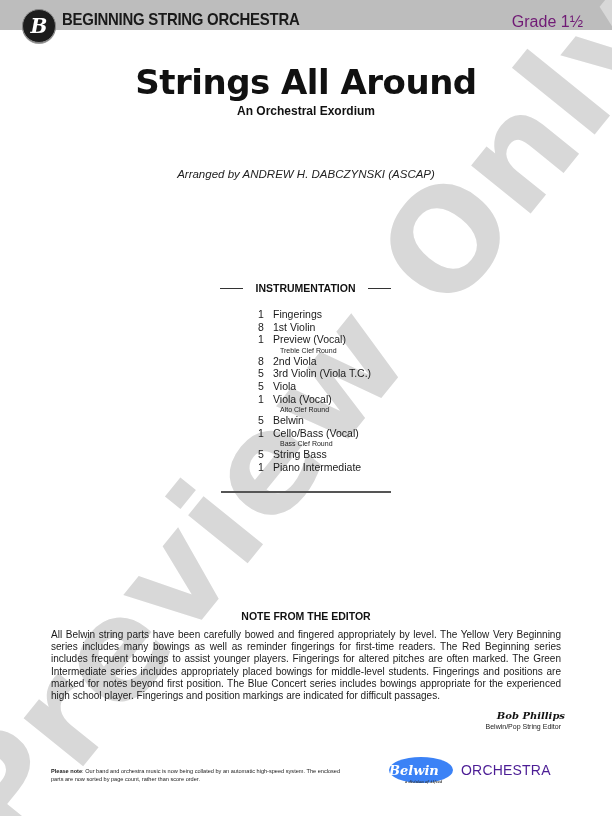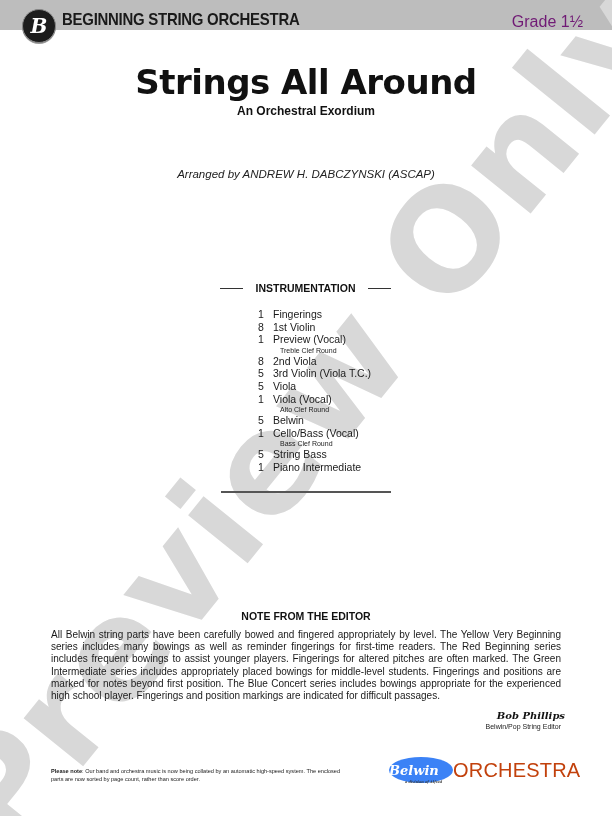--- a/index.html
+++ b/index.html
@@ -101,22 +101,22 @@
     .belwin-mark {
       position: relative; width: 64px; height: 26px; border-radius: 50%;
       background: #3b82f6; display: flex; align-items: center; justify-content: flex-start;
       color: #fff; font-family: "DejaVu Serif", serif; font-style: italic; font-weight: bold; font-size: 13px;
     }
     .belwin-tag {
       position: absolute; left: 16px; top: 23px; font-size: 3.5px; font-style: italic; color: #333;
       white-space: nowrap;
     }
     .orchestra-word {
-      margin-left: 0; font-family: "Liberation Sans", sans-serif; font-size: 20px;
-      color: #c2410c; letter-spacing: 0.2px;
+      margin-left: 8px; font-family: "Liberation Sans", sans-serif; font-size: 14px;
+      color: #4c1d95; letter-spacing: 0.2px;
     }
   </style>
 </head>
 <body>
 
 <div class="header-bar"></div>
 <div class="logo">
     <span>B</span>
   </div>
 <div class="series-title">BEGINNING STRING ORCHESTRA</div>

